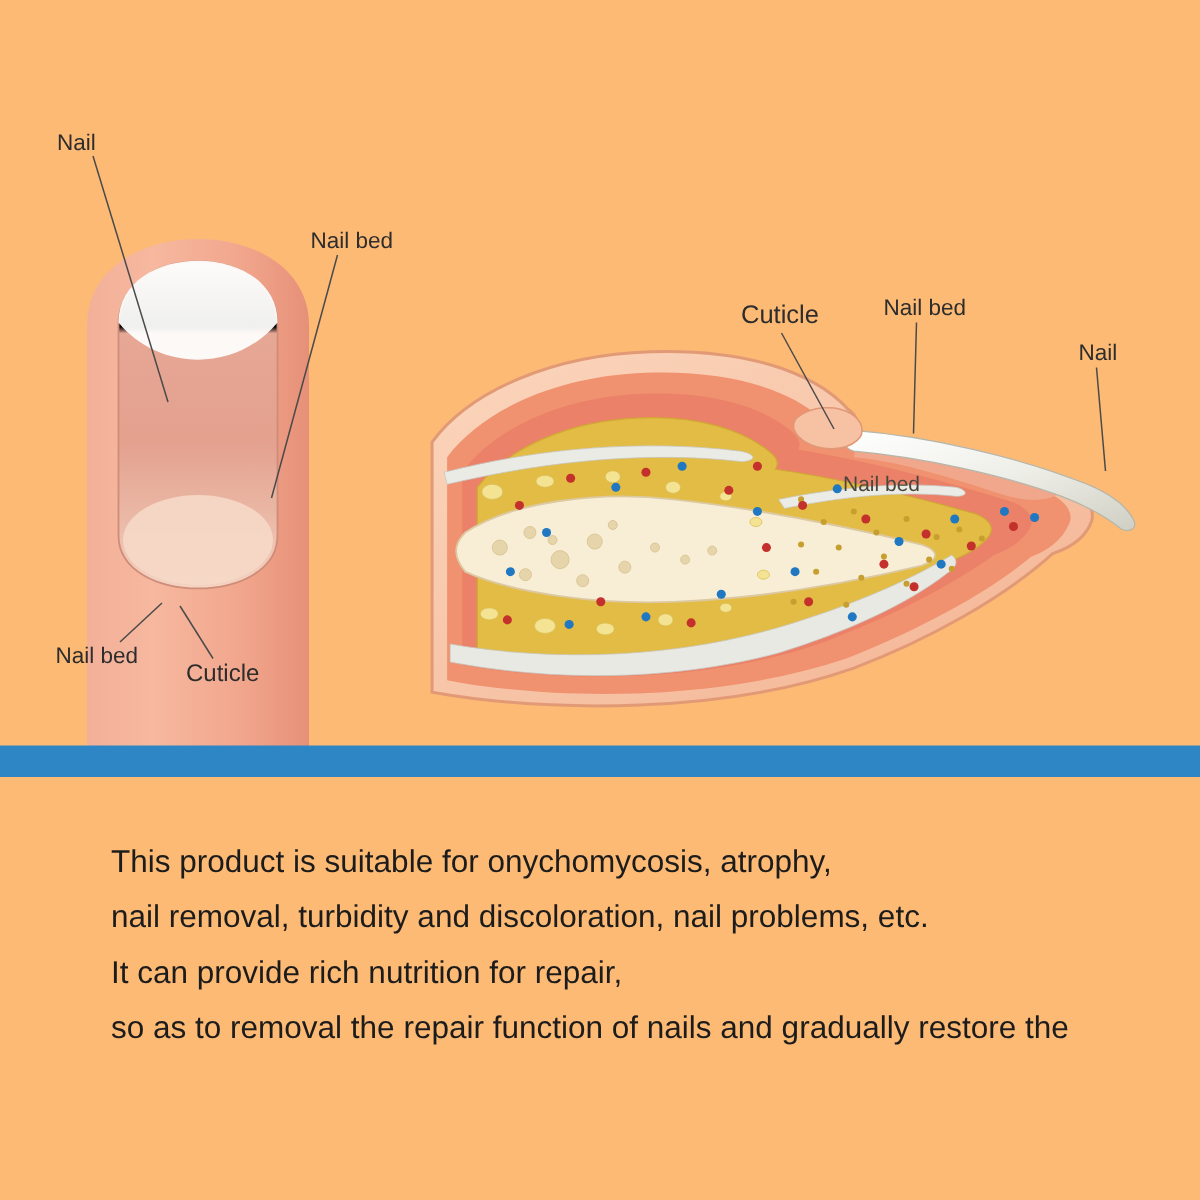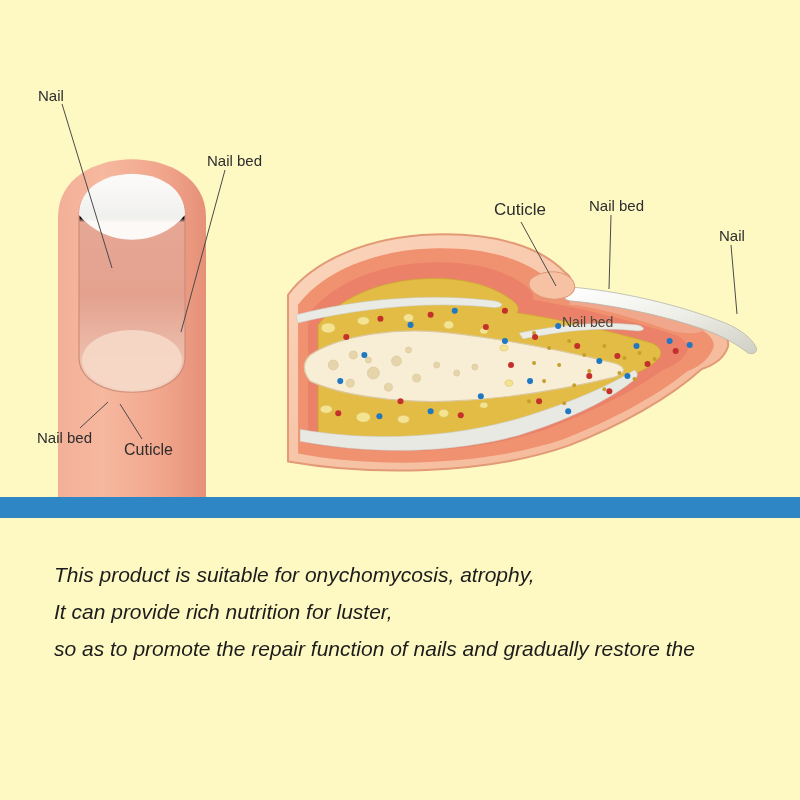--- a/index.html
+++ b/index.html
@@ -1,28 +1,28 @@
 <!DOCTYPE html>
 <html style="--divider-blue: #2f86c5; --pointer-line: #4a4a4a; --red-dot: #c4302b; --blue-dot: #1f78c1;"><head>
 <meta charset="utf-8">
 <style>
   * { margin:0; padding:0; box-sizing:border-box; }
   html,body { width:800px; height:800px; }
   body { font-family:"Liberation Sans",sans-serif; background:#ffffff; position:relative; overflow:hidden; }
-  .page { position:absolute; inset:0; background:#fef9c3; }
+  .page { position:absolute; inset:0; background:#fdba74; }
   .illus { position:absolute; z-index:1; }
   .plines { position:absolute; left:0; top:0; width:800px; height:800px; z-index:2; pointer-events:none; }
   .pline { stroke: var(--divider-pointer, var(--pointer-line, #4a4a4a)); stroke-width:1; }
   .dotR { fill: var(--red-dot, #c4302b); }
   .dotB { fill: var(--blue-dot, #1f78c1); }
   .label { position:absolute; z-index:3; font-size:15px; color:#2d2d2d; white-space:nowrap; }
   .divider { position:absolute; z-index:4; left:0; top:497px; width:800px; height:21px;
              background: var(--divider-blue, #2f86c5); }
-  .desc { position:absolute; z-index:3; left:54px; top:556px; width:724px;
-          font-style:italic; font-size:21px; line-height:37px; color:#1c1c1c; font-weight:500; }
+  .desc { position:absolute; z-index:3; left:74px; top:556px; width:724px;
+          font-size:21px; line-height:37px; color:#1c1c1c; font-weight:500; }
   .desc p { white-space:nowrap; }
 </style>
 </head>
 <body>
 
 <div class="page">
 
   <svg class="illus" style="left:52px; top:122px;" width="160" height="380" viewBox="0 0 160 380">
     <defs>
       <linearGradient id="fingerG" x1="0" y1="0" x2="1" y2="0">
@@ -236,17 +236,18 @@
 
   <span class="label" style="left:494px; top:200px; font-size:17px;">Cuticle</span>
   <span class="label" style="left:589px; top:197px;">Nail bed</span>
   <span class="label" style="left:719px; top:227px;">Nail</span>
   <span class="label" style="left:562px; top:314px; font-size:14px; color:#4b463d;">Nail bed</span>
 
   <div class="divider"></div>
 
   <div class="desc">
     <p>This product is suitable for onychomycosis, atrophy,</p>
-    <p>It can provide rich nutrition for luster,</p>
-    <p>so as to promote the repair function of nails and gradually restore the</p>
+    <p>nail removal, turbidity and discoloration, nail problems, etc.</p>
+    <p>It can provide rich nutrition for repair,</p>
+    <p>so as to removal the repair function of nails and gradually restore the</p>
   </div>
 
 </div>
 
 </body></html>

